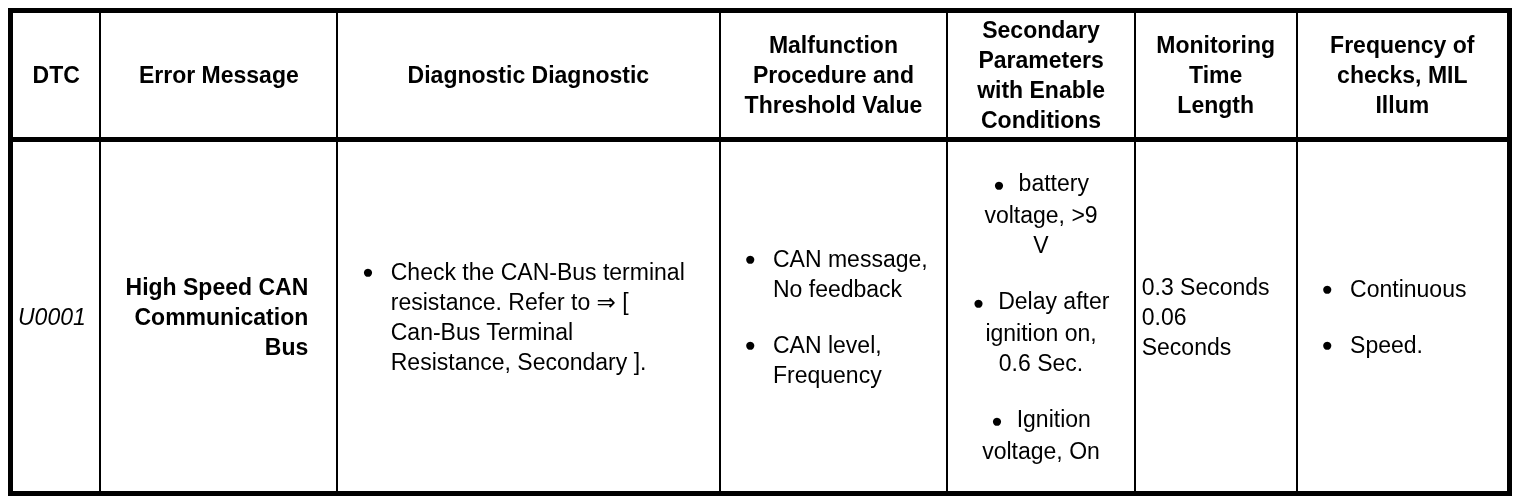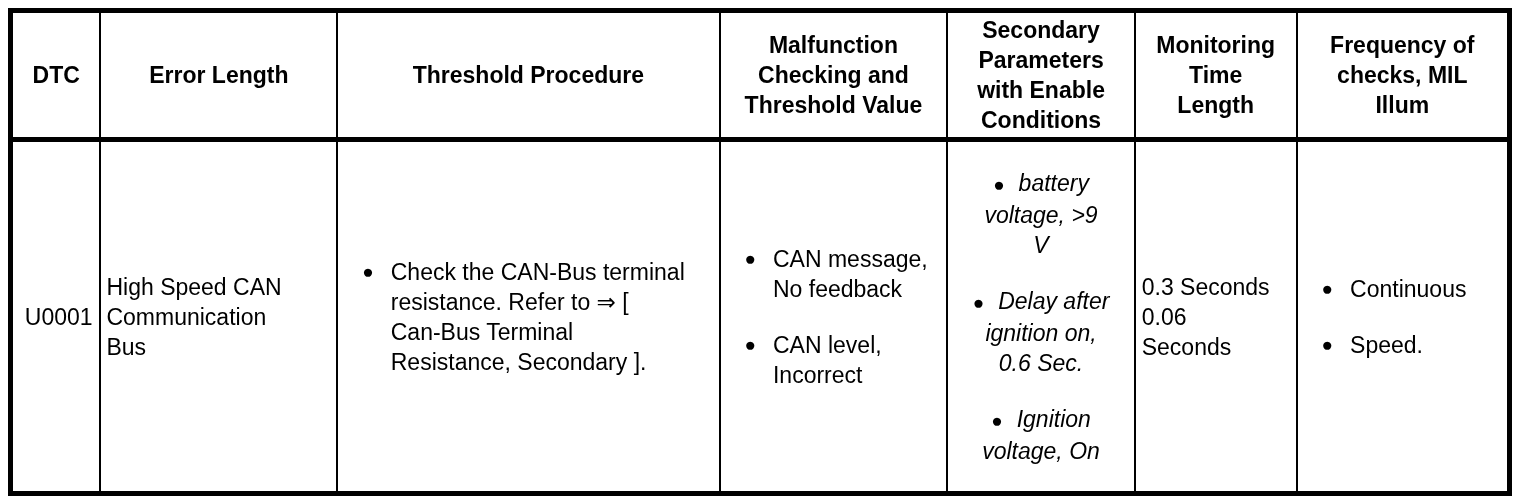--- a/index.html
+++ b/index.html
@@ -44,39 +44,39 @@
   
   col.c-dtc       { width: 6.0%;  }
   col.c-error     { width: 15.8%; }
   col.c-diag      { width: 25.5%; }
   col.c-malf      { width: 15.2%; }
   col.c-secondary { width: 12.5%; }
   col.c-monitor   { width: 10.8%; }
   col.c-freq      { width: 14.2%; }
 
   
-  td.cell-dtc   { text-align: center; padding-left: 5px; }
-  td.cell-error { text-align: left; padding-left: 5px; padding-right: 28px; }
+  td.cell-dtc   { text-align: left; padding-left: 5px; font-style: italic; }
+  td.cell-error { text-align: right; padding-left: 5px; padding-right: 28px; font-weight: bold; }
   td.cell-monitor { text-align: left; padding-left: 6px; padding-right: 19px; }
 
   
   .blist { margin: 0; padding: 0; list-style: none; }
   .blist .li { display: flex; align-items: flex-start; }
   .blist .li + .li { margin-top: 26px; }
   .blist .bullet {
     flex: 0 0 auto;
     padding-left: 24px;
     padding-right: 17px;
     font-size: 19px;
     line-height: 30px;
   }
   .blist .li-text { flex: 1 1 auto; }
 
   
-  .clist { margin: 8px; padding: 0 4px; font-style: italic; }
+  .clist { margin: 8px; padding: 0 4px; }
   .sp-item { text-align: center; }
   .sp-item + .sp-item { margin-top: 26px; }
   .sp-item .bullet {
     font-size: 19px;
     padding-right: 14px;
   }
   .sp-item .li-text { white-space: pre-line; }
 </style>
 </head>
 <body>
@@ -91,28 +91,28 @@
       <col class="c-secondary">
       <col class="c-monitor">
       <col class="c-freq">
     </colgroup>
     <thead>
       <tr>
         <th>
           <div class="lines">DTC</div>
         </th>
         <th>
-          <div class="lines">Error Length</div>
-        </th>
-        <th>
-          <div class="lines">Threshold Procedure</div>
+          <div class="lines">Error Message</div>
+        </th>
+        <th>
+          <div class="lines">Diagnostic Diagnostic</div>
         </th>
         <th>
           <div class="lines">Malfunction
-Checking and
+Procedure and
 Threshold Value</div>
         </th>
         <th>
           <div class="lines">Secondary
 Parameters
 with Enable
 Conditions</div>
         </th>
         <th>
           <div class="lines">Monitoring
@@ -150,21 +150,21 @@
         <td>
           <div class="blist">
             <div class="li">
               <span class="bullet">●</span>
               <div class="li-text lines">CAN message,
 No feedback</div>
             </div>
             <div class="li">
               <span class="bullet">●</span>
               <div class="li-text lines">CAN level,
-Incorrect</div>
+Frequency</div>
             </div>
           </div>
         </td>
         <td>
           <div class="clist">
             <div class="sp-item">
               <span class="bullet">●</span><span class="li-text">battery
 voltage, &gt;9
 V</span>
             </div>

